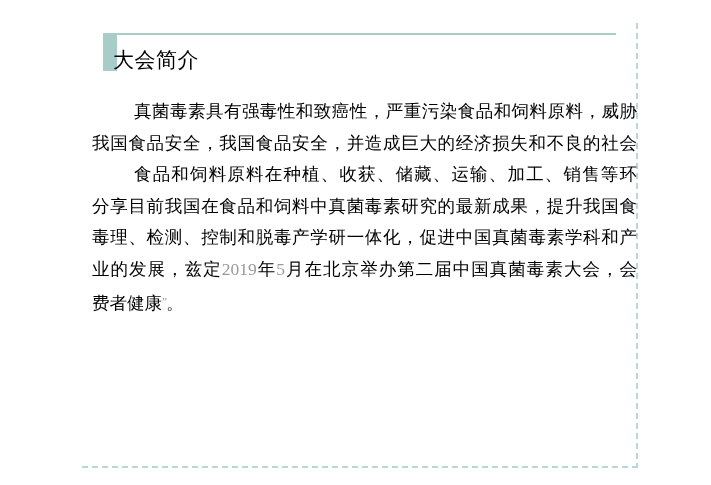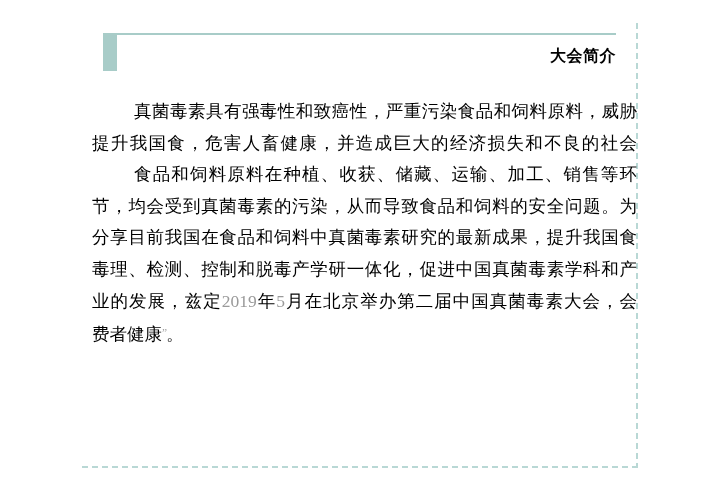--- a/index.html
+++ b/index.html
@@ -40,24 +40,24 @@
     background: repeating-linear-gradient(
       to right,
       var(--dashed, #b9d8d5) 0px, var(--dashed, #b9d8d5) 6px,
       transparent 6px, transparent 10px);
   }
   
   .title {
     position: absolute;
     left: 113px; top: 46px;
     width: 503px;
-    text-align: right;
+    text-align: left;
     font-family: "Liberation Sans", sans-serif;
-    font-weight: bold;
-    font-size: 16px;
+    font-weight: normal;
+    font-size: 21px;
     color: #000000;
     letter-spacing: 0.5px;
   }
   
   .body-text {
     position: absolute;
     left: 73px; top: 96px;
     width: 545px;
     font-size: 17.5px;
     color: #000000;
@@ -91,21 +91,20 @@
 <div class="page">
   <div class="accent-bar"></div>
   <div class="top-rule"></div>
   <div class="right-dashed-rule"></div>
   <div class="bottom-dashed-rule"></div>
 
   <div class="title">大会简介</div>
 
   <div class="body-text" id="body-text">
       <div class="body-line indent">真菌毒素具有强毒性和致癌性，严重污染食品和饲料原料，威胁</div>
-      <div class="body-line">提升我国食，危害人畜健康，并造成巨大的经济损失和不良的社会</div>
+      <div class="body-line">我国食品安全，我国食品安全，并造成巨大的经济损失和不良的社会</div>
       <div class="body-line indent">食品和饲料原料在种植、收获、储藏、运输、加工、销售等环</div>
-      <div class="body-line">节，均会受到真菌毒素的污染，从而导致食品和饲料的安全问题。为</div>
       <div class="body-line">分享目前我国在食品和饲料中真菌毒素研究的最新成果，提升我国食</div>
       <div class="body-line">毒理、检测、控制和脱毒产学研一体化，促进中国真菌毒素学科和产</div>
       <div class="body-line">业的发展，兹定<span class="gray">2019</span>年<span class="gray">5</span>月在北京举办第二届中国真菌毒素大会，会</div>
       <div class="body-line para-end">费者健康<span class="quote-mark">”</span>。</div>
     </div>
 </div>
 
 </body></html>

